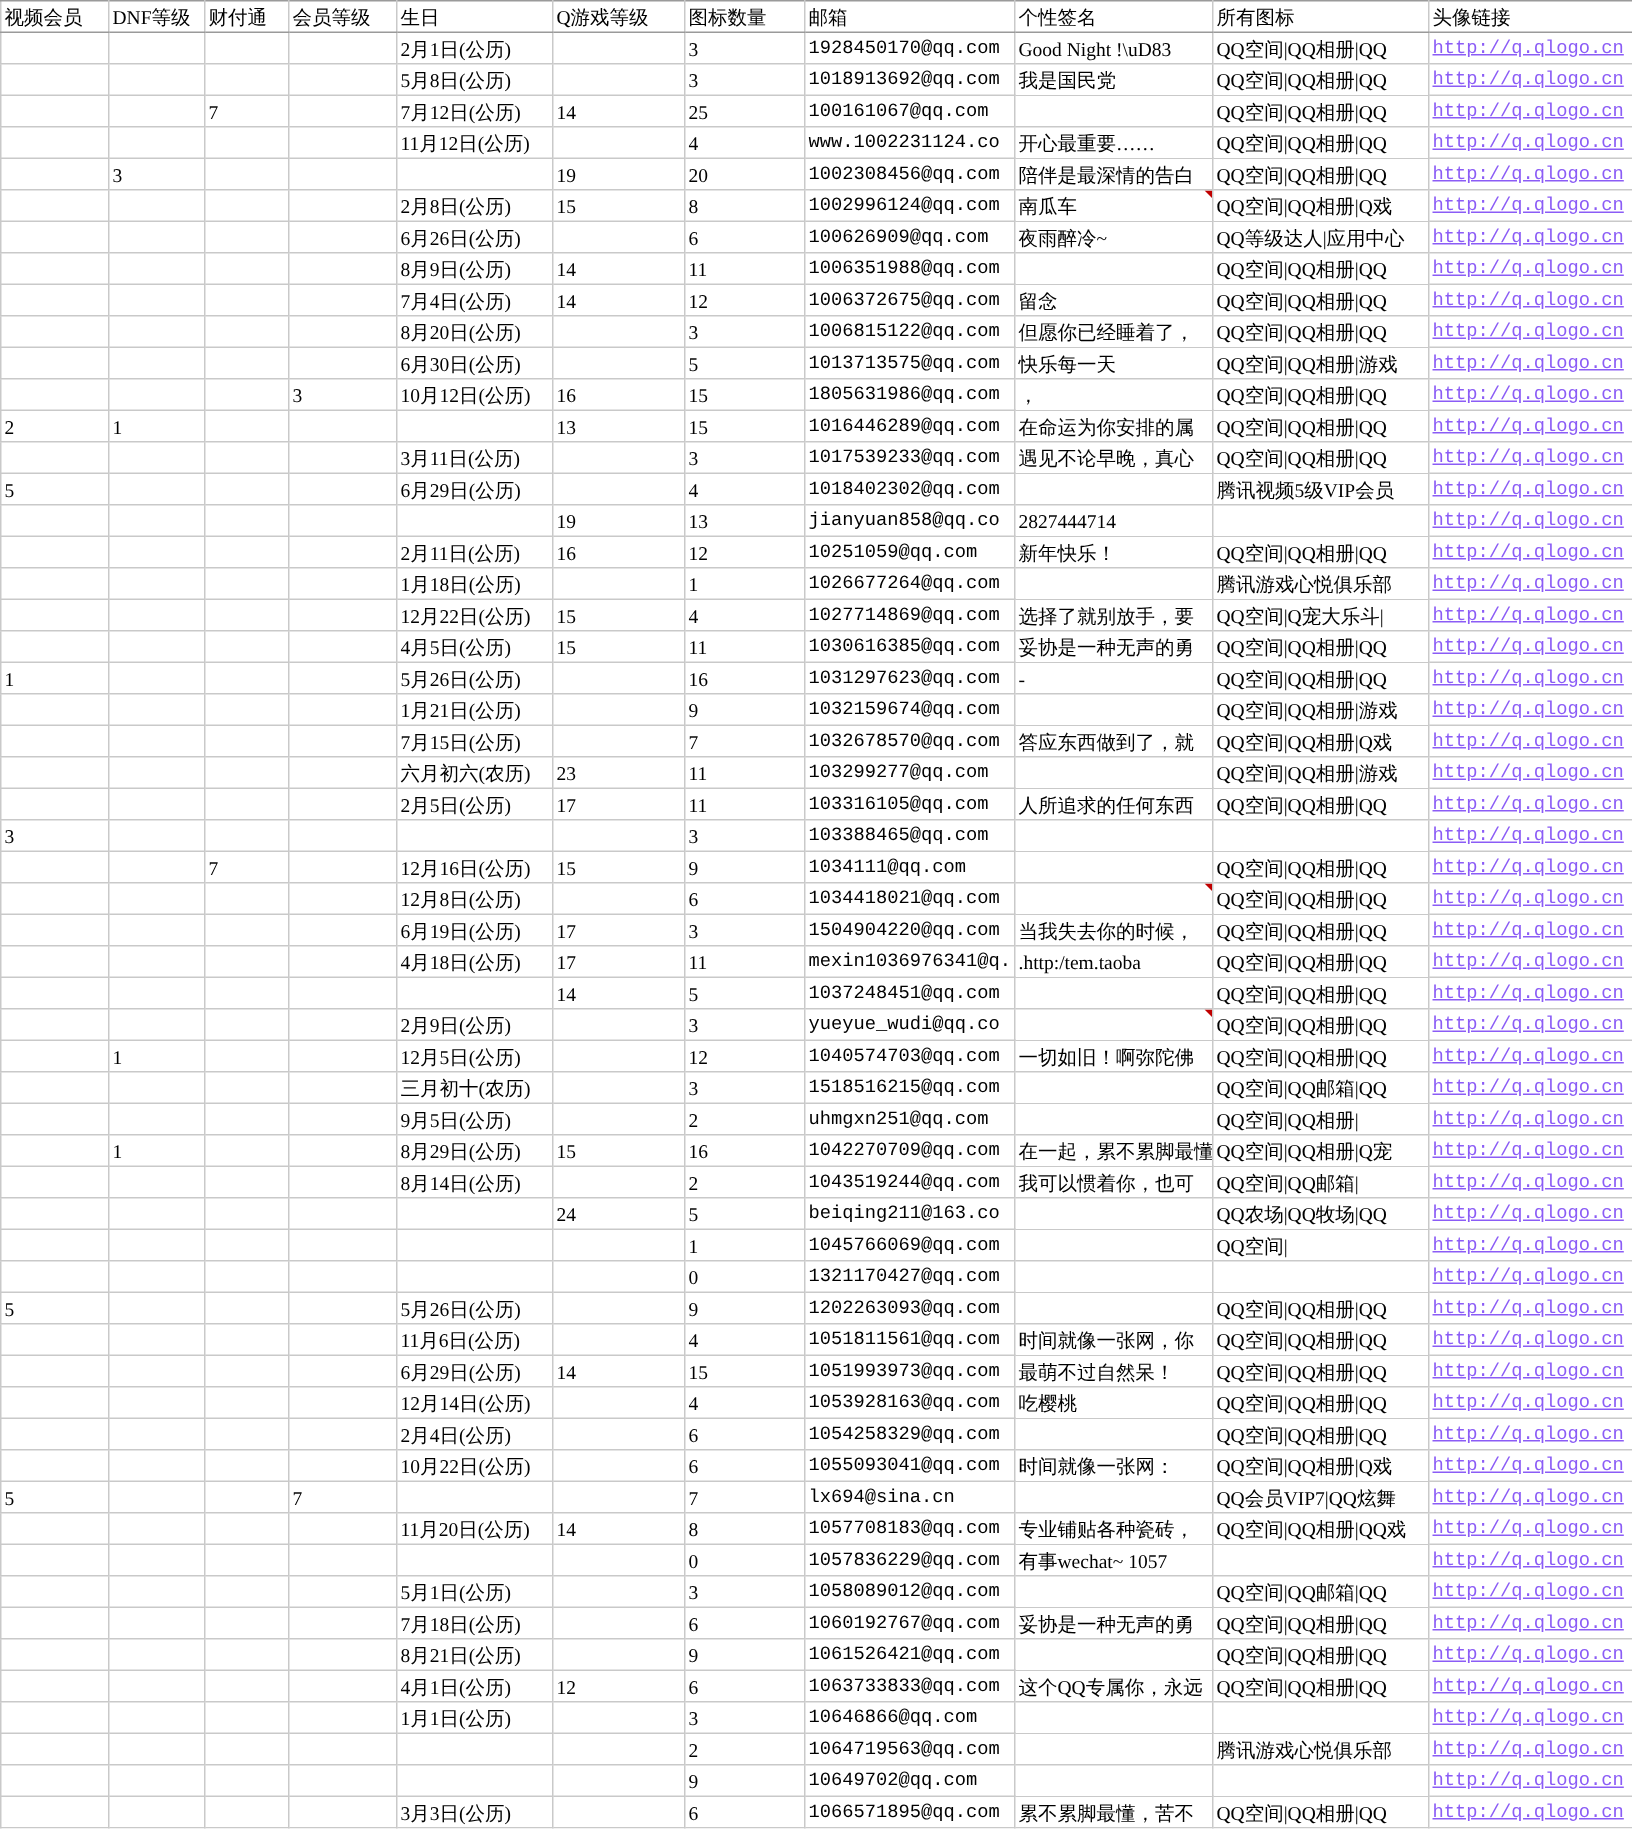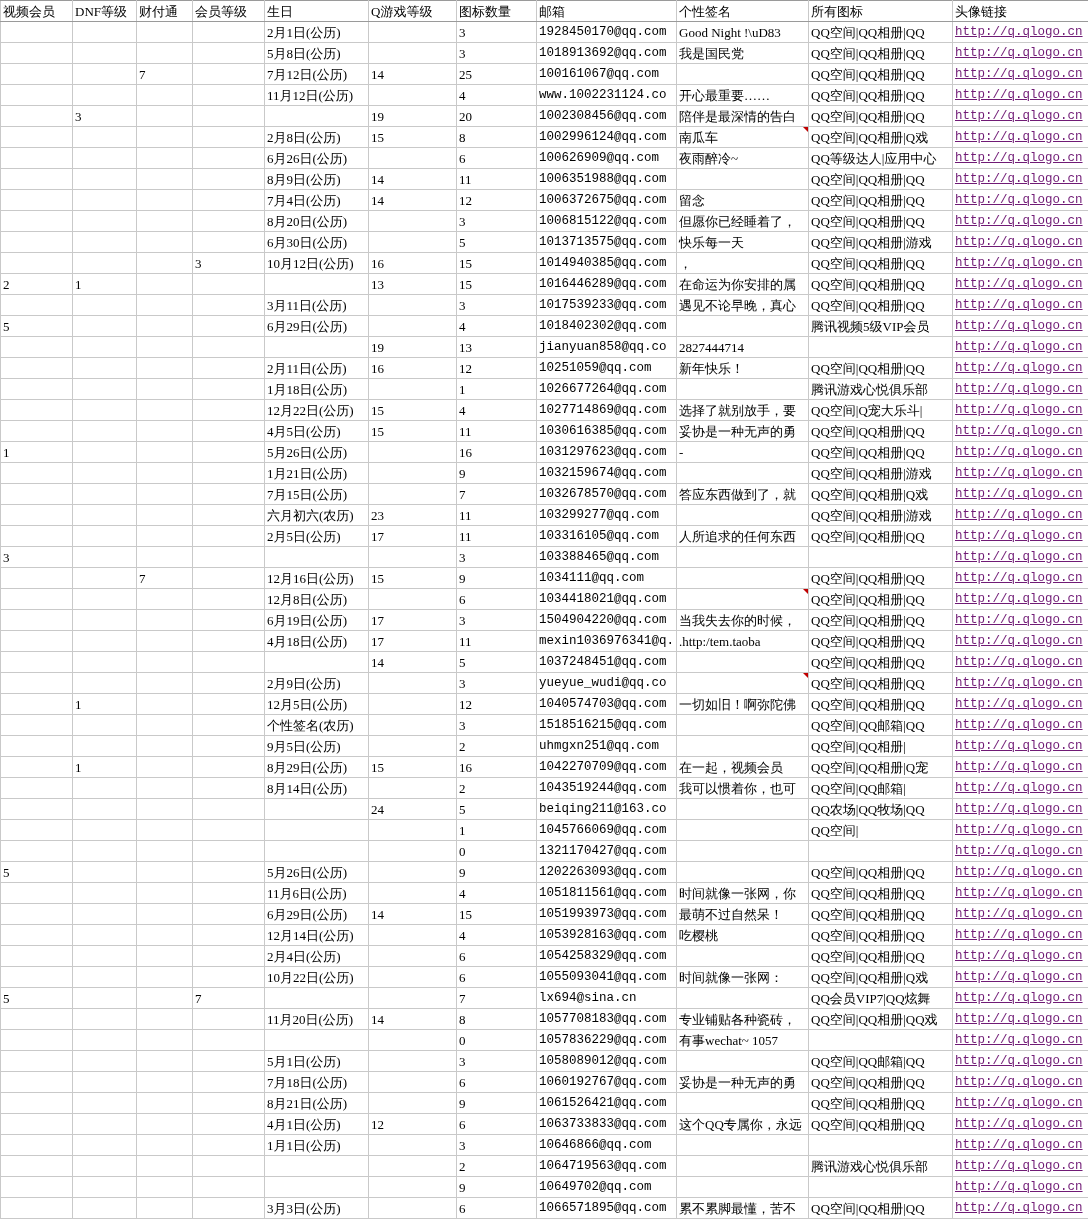--- a/index.html
+++ b/index.html
@@ -50,21 +50,21 @@
     border-bottom: 1px solid #9a9a9a;
   }
   td.num, td.date, td.txt, td.mail, td.sign, td.icons, td.link {
     font-family: "Liberation Serif", "DejaVu Serif", serif;
   }
   td.mail, td.link {
     font-family: "Liberation Mono", "DejaVu Sans Mono", monospace;
     font-size: 12.5px;
   }
   td.link a {
-    color: #701a75;
+    color: #8b5cf6;
   }
   .cellwrap {
     display: block;
     overflow: hidden;
     white-space: nowrap;
     width: 100%;
   }
   
   td.spill {
     position: relative;
@@ -495,21 +495,21 @@
         <td class="date">
           <span class="cellwrap">10月12日(公历)</span>
         </td>
         <td class="num">
           <span class="cellwrap">16</span>
         </td>
         <td class="num">
           <span class="cellwrap">15</span>
         </td>
         <td class="mail">
-          <span class="cellwrap">1014940385@qq.com</span>
+          <span class="cellwrap">1805631986@qq.com</span>
         </td>
         <td class="sign spill">
           <span class="cellwrap">，</span>
         </td>
         <td class="icons spill">
           <span class="cellwrap">QQ空间|QQ相册|QQ</span>
         </td>
         <td class="link"><a href="#">http://q.qlogo.cn</a></td>
       </tr>
       <tr>
@@ -1214,21 +1214,21 @@
         <td class="num">
           <span class="cellwrap"></span>
         </td>
         <td class="num">
           <span class="cellwrap"></span>
         </td>
         <td class="num">
           <span class="cellwrap"></span>
         </td>
         <td class="date">
-          <span class="cellwrap">个性签名(农历)</span>
+          <span class="cellwrap">三月初十(农历)</span>
         </td>
         <td class="num">
           <span class="cellwrap"></span>
         </td>
         <td class="num">
           <span class="cellwrap">3</span>
         </td>
         <td class="mail">
           <span class="cellwrap">1518516215@qq.com</span>
         </td>
@@ -1292,21 +1292,21 @@
         <td class="num">
           <span class="cellwrap">15</span>
         </td>
         <td class="num">
           <span class="cellwrap">16</span>
         </td>
         <td class="mail">
           <span class="cellwrap">1042270709@qq.com</span>
         </td>
         <td class="sign spill">
-          <span class="cellwrap">在一起，视频会员</span>
+          <span class="cellwrap">在一起，累不累脚最懂</span>
         </td>
         <td class="icons spill">
           <span class="cellwrap">QQ空间|QQ相册|Q宠</span>
         </td>
         <td class="link"><a href="#">http://q.qlogo.cn</a></td>
       </tr>
       <tr>
         <td class="num">
           <span class="cellwrap"></span>
         </td>

